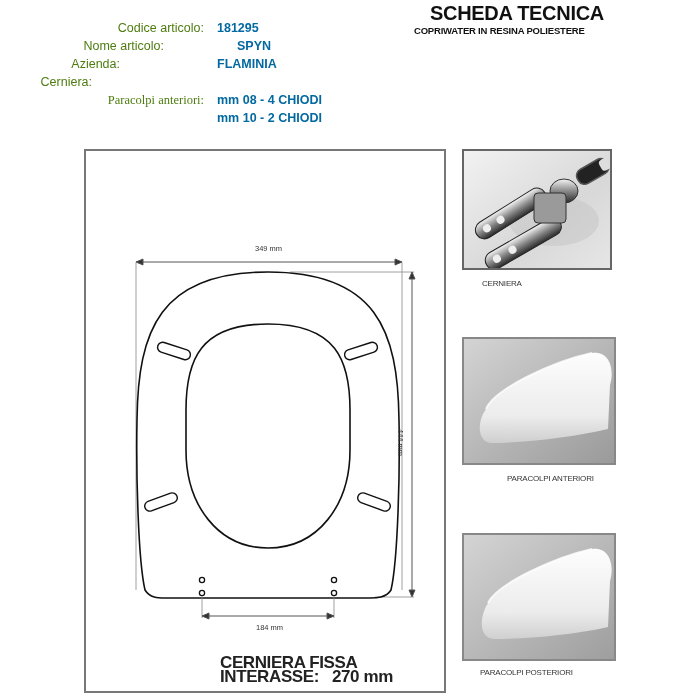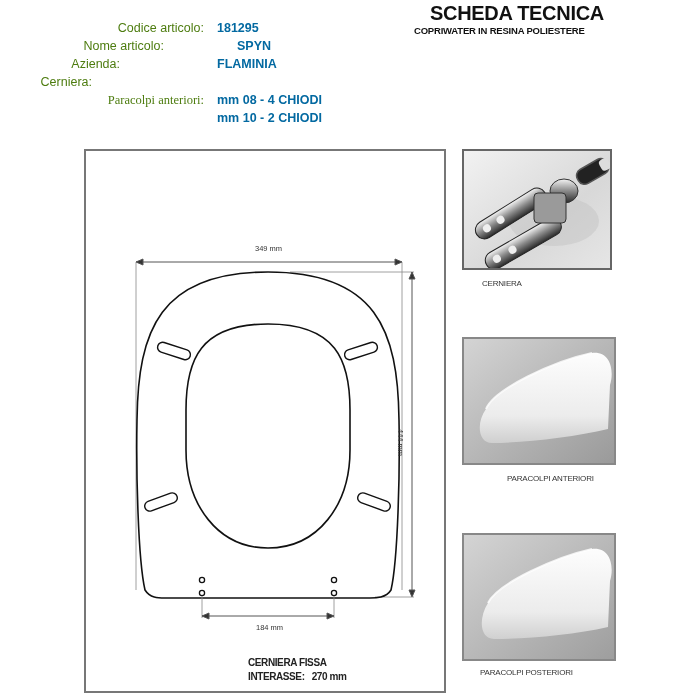--- a/index.html
+++ b/index.html
@@ -6,21 +6,21 @@
   body{width:700px;height:700px;position:relative;overflow:hidden;font-family:"Liberation Sans",sans-serif;color:#111;}
   .spec{position:absolute;left:0;top:10px;}
   .spec-row{position:absolute;height:18px;font-size:12.5px;line-height:18px;white-space:nowrap;}
   .spec-label{position:absolute;right:0;text-align:right;color:#4d7c0f;}
   .spec-value{position:absolute;font-weight:bold;color:#0369a1;}
   .title{position:absolute;left:430px;top:2px;font-weight:bold;font-size:20px;letter-spacing:-0.3px;}
   .subtitle{position:absolute;left:414px;top:25px;font-weight:bold;font-size:9.5px;letter-spacing:-0.2px;text-align:center;}
   .drawing-box{position:absolute;left:84px;top:149px;width:362px;height:544px;border:2px solid #777;box-sizing:border-box;background:#fff;}
   .drawing-svg{position:absolute;left:0;top:0;}
   .dim-label{position:absolute;font-size:7.5px;color:#333;}
-  .hinge-note{position:absolute;left:220px;top:656px;font-weight:bold;font-size:10px;line-height:14px;letter-spacing:-0.4px;color:#222;margin-left:28px;}
+  .hinge-note{position:absolute;left:220px;top:656px;font-weight:bold;font-size:17px;line-height:14px;letter-spacing:-0.4px;color:#222;}
   .hinge-note span{display:block;}
   .photo{position:absolute;border:2px solid #666;box-sizing:border-box;overflow:hidden;}
   .photo svg{display:block;}
   .caption{position:absolute;font-size:8px;color:#333;letter-spacing:-0.2px;}
 </style>
 </head>
 <body>
 
 <div class="title">SCHEDA TECNICA</div>
 <div class="subtitle">COPRIWATER IN RESINA POLIESTERE</div>

